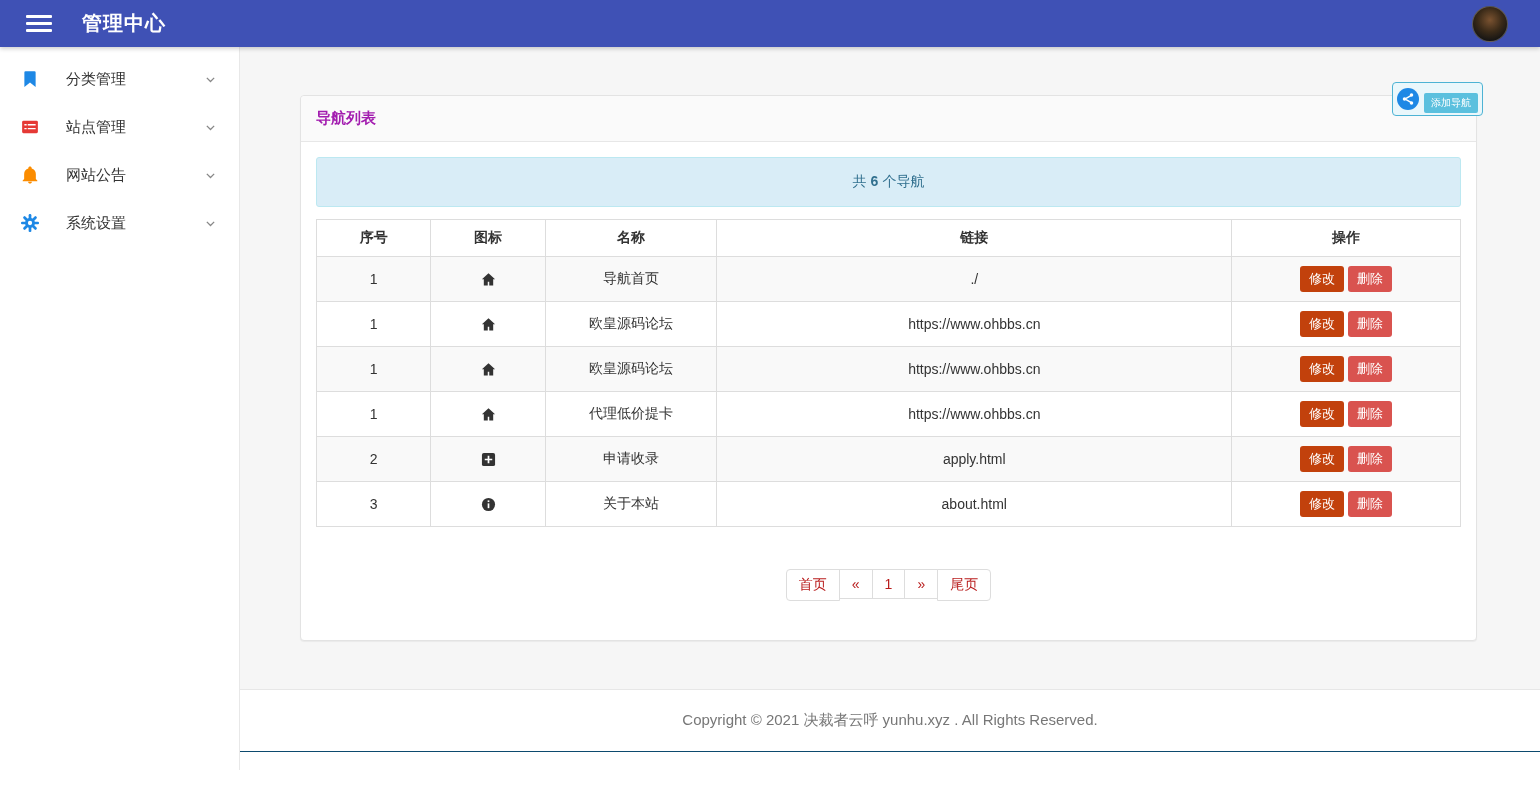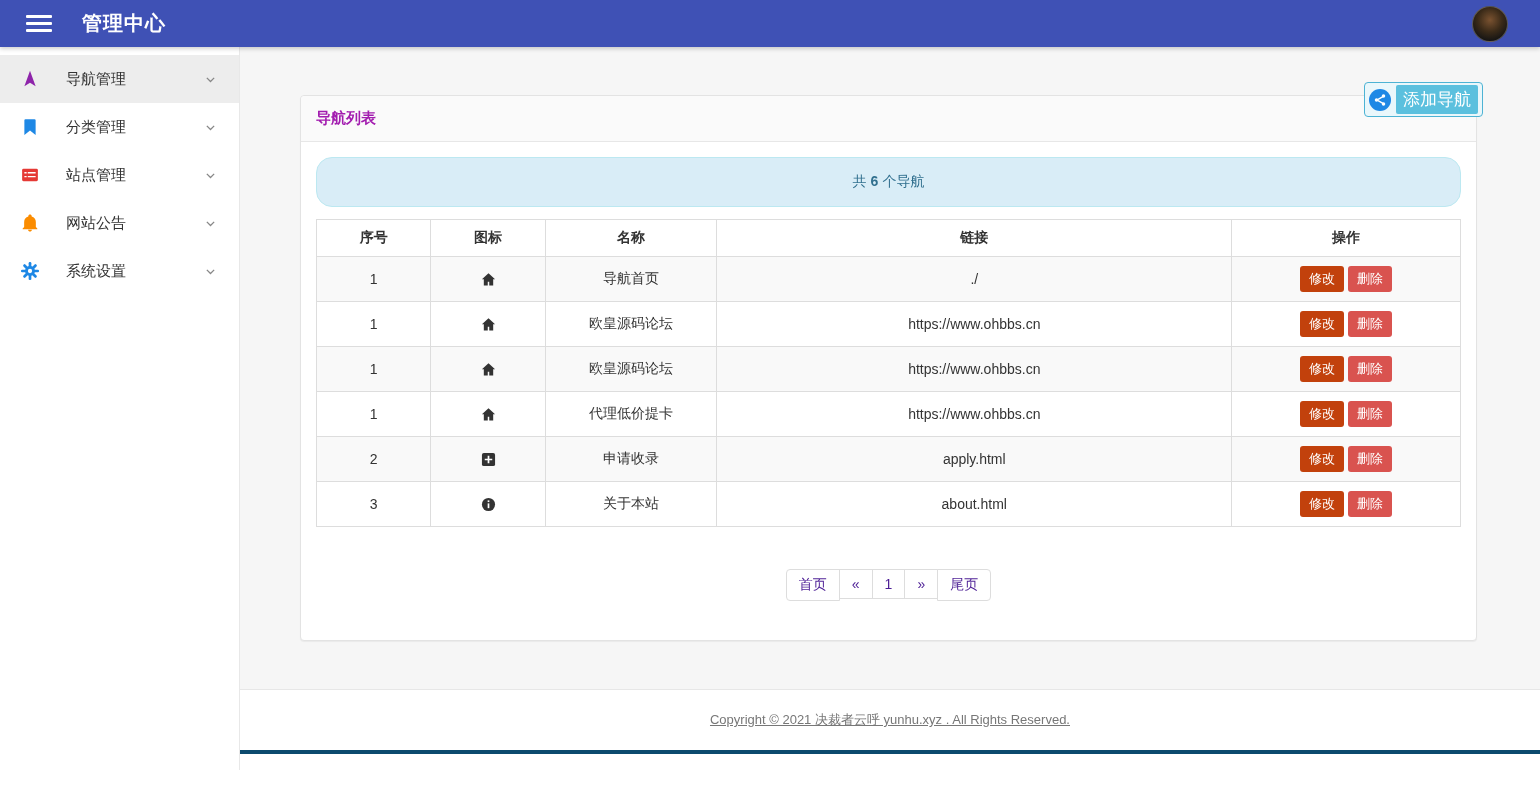--- a/index.html
+++ b/index.html
@@ -43,60 +43,60 @@
   .content { background:#f6f6f6; padding:48px 63px 48px 60px; position:relative; }
   .add-btn {
     position:absolute; top:35px; right:57px; display:flex; align-items:center;
     border:1px solid #4db3d4; background:#eaf7fb; border-radius:4px;
     padding:2px 4px; cursor:pointer; gap:5px;
   }
   .add-icon-circle {
     width:22px; height:22px; border-radius:50%; background:#1e88e5;
     display:flex; align-items:center; justify-content:center; flex-shrink:0;
   }
-  .add-label { background:#5bc0de; color:#fff; font-size:17px; padding:3px 7px; border-radius:2px; }
+  .add-label { background:#5bc0de; color:#fff; font-size:10px; padding:3px 7px; border-radius:2px;margin-top:8px; }
   
   .card {
     background:#fff; border:1px solid #e3e3e3; border-radius:4px;
     box-shadow:0 1px 1px rgba(0,0,0,.05);
   }
   .card-header {
     padding:13px 15px; background:#fafafa; border-bottom:1px solid #e7e7e7;
     font-size:15px; font-weight:bold; color:#a21caf; border-radius:4px 4px 0 0;
   }
   .card-body { padding:15px; }
   .alert-info {
     background:#d9edf7; border:1px solid #bce8f1; color:#31708f;
-    border-radius:16px; padding:15px; text-align:center; font-size:14px;
+    border-radius:3px; padding:15px; text-align:center; font-size:14px;
   }
   .alert-info b { margin:0 4px; }
   
   table { width:100%; border-collapse:collapse; margin-top:12px; }
   th, td { border:1px solid #ddd; text-align:center; font-size:14px; padding:9px 8px; color:#333; }
   th { font-weight:bold; }
   tbody tr:nth-child(odd) { background:#f9f9f9; }
   tbody tr:nth-child(even) { background:#fff; }
   .col-idx { width:10%; } .col-icon { width:10%; } .col-name { width:15%; }
   .col-link { width:45%; } .col-op { width:20%; }
   .cell-icon svg { vertical-align:middle; }
   .btn { border:none; color:#fff; font-size:13px; padding:4px 9px; border-radius:3px; cursor:pointer; font-family:inherit; }
   .btn-edit { background:#c2410c; margin-right:4px; }
   .btn-del  { background:#d9534f; }
   
   .pagination { text-align:center; margin:42px 0 24px; }
   .page-item {
     display:inline-block; padding:6px 12px; border:1px solid #ddd; background:#fff;
-    color:#4c1d95; font-size:14px; cursor:pointer; margin-left:-1px; min-width:20px;
+    color:#b91c1c; font-size:14px; cursor:pointer; margin-left:-1px; min-width:20px;
   }
   .page-item:first-child { border-radius:4px 0 0 4px; margin-left:0; }
   .page-item:last-child { border-radius:0 4px 4px 0; }
   
   .footer {
-    background:#fff; border-top:1px solid #e7e7e7; border-bottom:4px solid #0c4a6e;
-    padding:21px 0; text-align:center; color:#777; font-size:13px;text-decoration:underline;
+    background:#fff; border-top:1px solid #e7e7e7; border-bottom:1px solid #0c4a6e;
+    padding:21px 0; text-align:center; color:#777; font-size:15px;
   }
   .filler { flex:1; background:#fff; }
 </style>
 </head>
 <body>
 
 <div class="navbar">
   <div class="hamburger">
       <span></span>
       <span></span>
@@ -105,33 +105,20 @@
   <div class="navbar-title">管理中心</div>
   <div class="navbar-spacer"></div>
   <div class="avatar"></div>
 </div>
 
 <div class="layout">
 
   <div class="sidebar">
 
 
-    <div class="side-item active">
-      <span class="side-icon">
-        <svg viewBox="0 0 16 16" width="18" height="18">
-            <path fill="#8e24aa" d="M8 .6l5 13.8-5-3.1-5 3.1z"></path>
-          </svg>
-      </span>
-      <span class="side-label">导航管理</span>
-      <span class="chev">
-        <svg viewBox="0 0 16 16" width="13" height="13">
-            <path d="M3.5 6l4.5 4.5L12.5 6" fill="none" stroke="#888" stroke-width="1.6"></path>
-          </svg>
-      </span>
-    </div>
 
     <div class="side-item">
       <span class="side-icon">
         <svg viewBox="0 0 16 16" width="18" height="18">
             <path fill="#1e88e5" d="M4 1h8a1 1 0 0 1 1 1v13l-5-3.8L3 15V2a1 1 0 0 1 1-1z"></path>
           </svg>
       </span>
       <span class="side-label">分类管理</span>
       <span class="chev">
         <svg viewBox="0 0 16 16" width="13" height="13">

